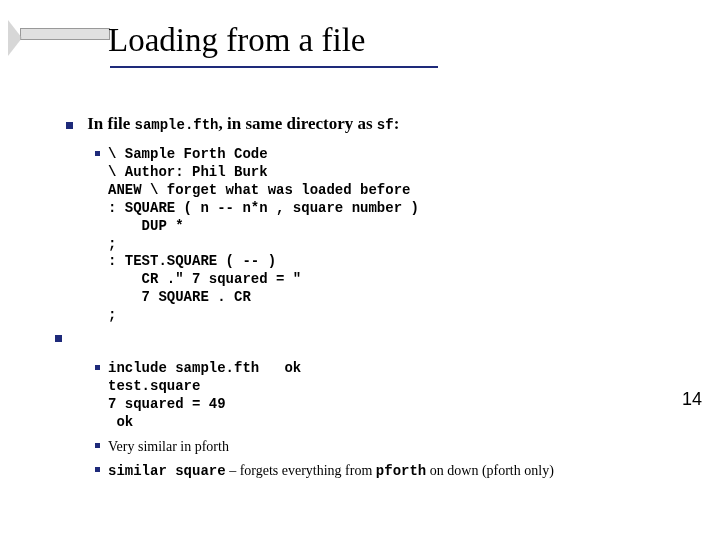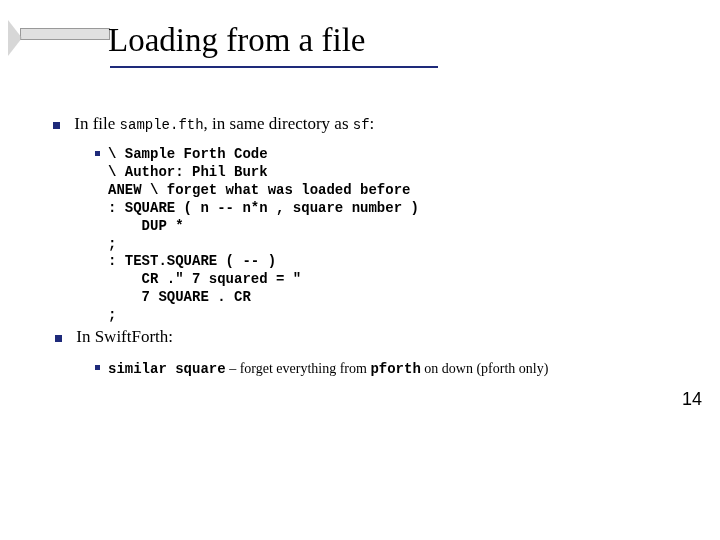--- a/index.html
+++ b/index.html
@@ -70,21 +70,21 @@
   .bullet-sq.small {
     width: 5px;
     height: 5px;
     margin-right: 8px;
   }
   .lvl1 {
     position: absolute;
     font-size: 17px;
     line-height: 1.4;
   }
-  .lvl1-a { left: 53px; top: 112px; }
+  .lvl1-a { left: 66px; top: 112px; font-weight: bold; }
   .lvl1-b { left: 55px; top: 325px; }
   .lvl2 {
     font-size: 14px;
     line-height: 1.32;
   }
   .code-block-a {
     position: absolute;
     left: 95px;
     top: 140px;
     width: 560px;
@@ -149,26 +149,36 @@
 ;
 : TEST.SQUARE ( -- )
     CR ." 7 squared = "
     7 SQUARE . CR
 ;</span>
     </div>
   </div>
 
   <div class="lvl1 lvl1-b">
     <span class="bullet-sq"></span>
-    <span>In SwiftForth:</span>
   </div>
 
   <div class="code-block-b lvl2">
     <div class="sub-row">
       <span class="bullet-sq small"></span>
+      <span class="mono bold txt">include sample.fth   ok
+test.square
+7 squared = 49
+ ok</span>
+    </div>
+    <div class="sub-row">
+      <span class="bullet-sq small"></span>
+      <span class="txt">Very similar in pforth</span>
+    </div>
+    <div class="sub-row">
+      <span class="bullet-sq small"></span>
       <span class="txt">
-        <span class="mono inline bold">similar square</span><span> – forget everything from </span><span class="mono inline bold">pforth</span><span> on down (pforth only)</span>
+        <span class="mono inline bold">similar square</span><span> – forgets everything from </span><span class="mono inline bold">pforth</span><span> on down (pforth only)</span>
       </span>
     </div>
   </div>
 
   <div class="page-num">14</div>
 </div>
 
 </body></html>

